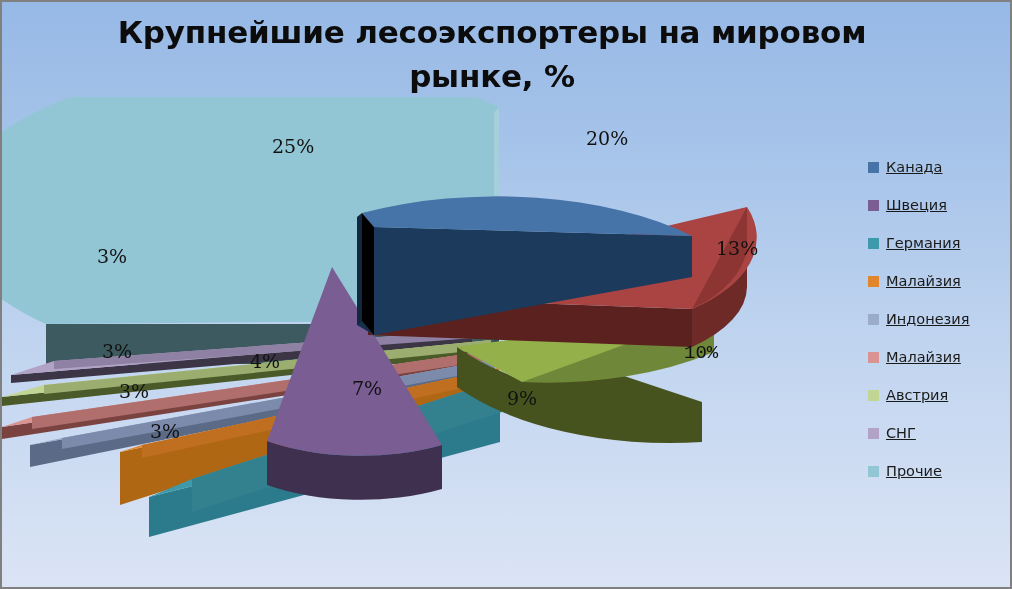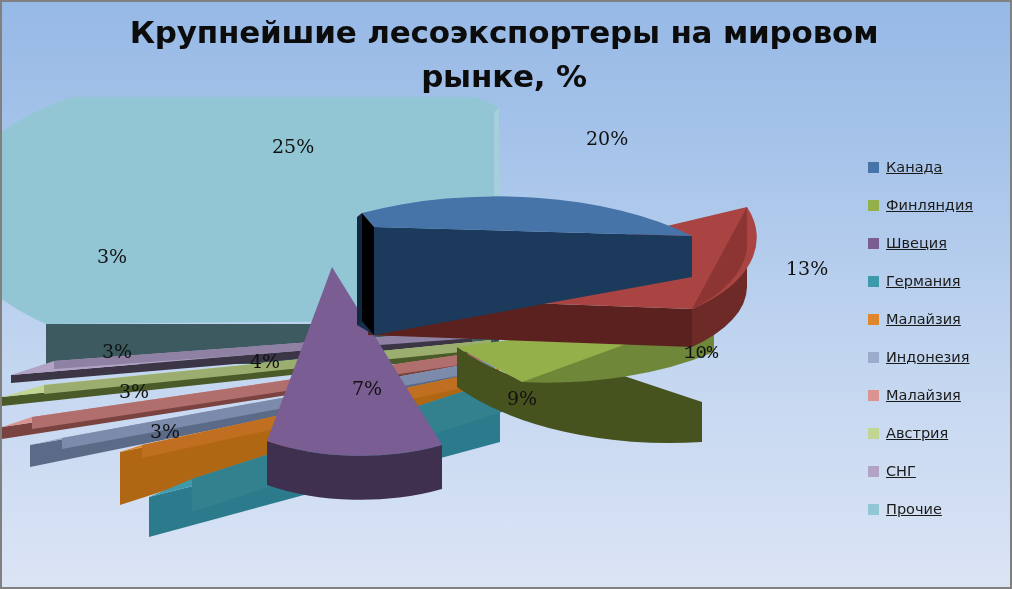--- a/index.html
+++ b/index.html
@@ -12,21 +12,21 @@
     position: relative;
     width: 1012px; height: 589px;
     background: linear-gradient(180deg, #97b9e6 0%, #a8c5ea 28%, #c3d6f0 62%, #dbe4f5 100%);
     border: 2px solid #808080;
     overflow: hidden;
   }
 
   
   #chart-title {
     position: absolute;
-    left: 116px; top: 8px;
+    left: 104px; top: 8px;
     width: 772px;
     text-align: center;
     font-family: "DejaVu Sans", sans-serif;
     font-weight: bold;
     font-size: 31px;
     line-height: 44px;
     color: #0c0c0c;
     letter-spacing: -0.2px;
   }
 
@@ -157,41 +157,37 @@
         <path d="M 355 120 L 355 228 L 372 238 L 372 130 Z" fill="#16304d"></path>
         <path d="M 372 130 L 372 238 L 690 180 L 690 139 Z" fill="#1b3a5c"></path>
         <path d="M 355 120 L 355 228 L 360 224 L 360 116 Z" fill="#122740"></path>
         <path d="M 360 116 A 262 118 0 0 1 690 139 L 372 130 Z" fill="#4673a8"></path>
         <path d="M 360 116 L 360 224 L 372 238 L 372 130 Z" fill="#3a periodo"></path>
       </g>
     </svg>
 
     <span class="data-label" style="left:270px; top:38px;text-align:center;">25%</span>
     <span class="data-label" style="left:584px; top:30px;">20%</span>
-    <span class="data-label" style="left:784px; top:140px;margin-top:20px;">13%</span>
+    <span class="data-label" style="left:714px; top:140px;">13%</span>
     <span class="data-label" style="left:682px; top:245px;font-family:Liberation Mono, monospace;">10%</span>
     <span class="data-label" style="left:505px; top:290px;">9%</span>
     <span class="data-label" style="left:350px; top:280px;">7%</span>
     <span class="data-label" style="left:248px; top:253px;">4%</span>
     <span class="data-label" style="left:95px;  top:148px;">3%</span>
     <span class="data-label" style="left:100px; top:243px;">3%</span>
     <span class="data-label" style="left:117px; top:283px;">3%</span>
     <span class="data-label" style="left:148px; top:323px;">3%</span>
   </div>
 
   <div id="legend">
     <div class="legend-item">
       <span class="legend-swatch" style="background:#4673a8"></span>
       <span class="legend-label">Канада</span>
     </div>
     <div class="legend-item">
-      <span class="legend-swatch" style="background:#93b04a"></span>
-      <span class="legend-label">Финляндия</span>
-    </div>
-    <div class="legend-item">
       <span class="legend-swatch" style="background:#7a5d93"></span>
       <span class="legend-label">Швеция</span>
     </div>
     <div class="legend-item">
       <span class="legend-swatch" style="background:#3d9aab"></span>
       <span class="legend-label">Германия</span>
     </div>
     <div class="legend-item">
       <span class="legend-swatch" style="background:#e0862c"></span>
       <span class="legend-label">Малайзия</span>

